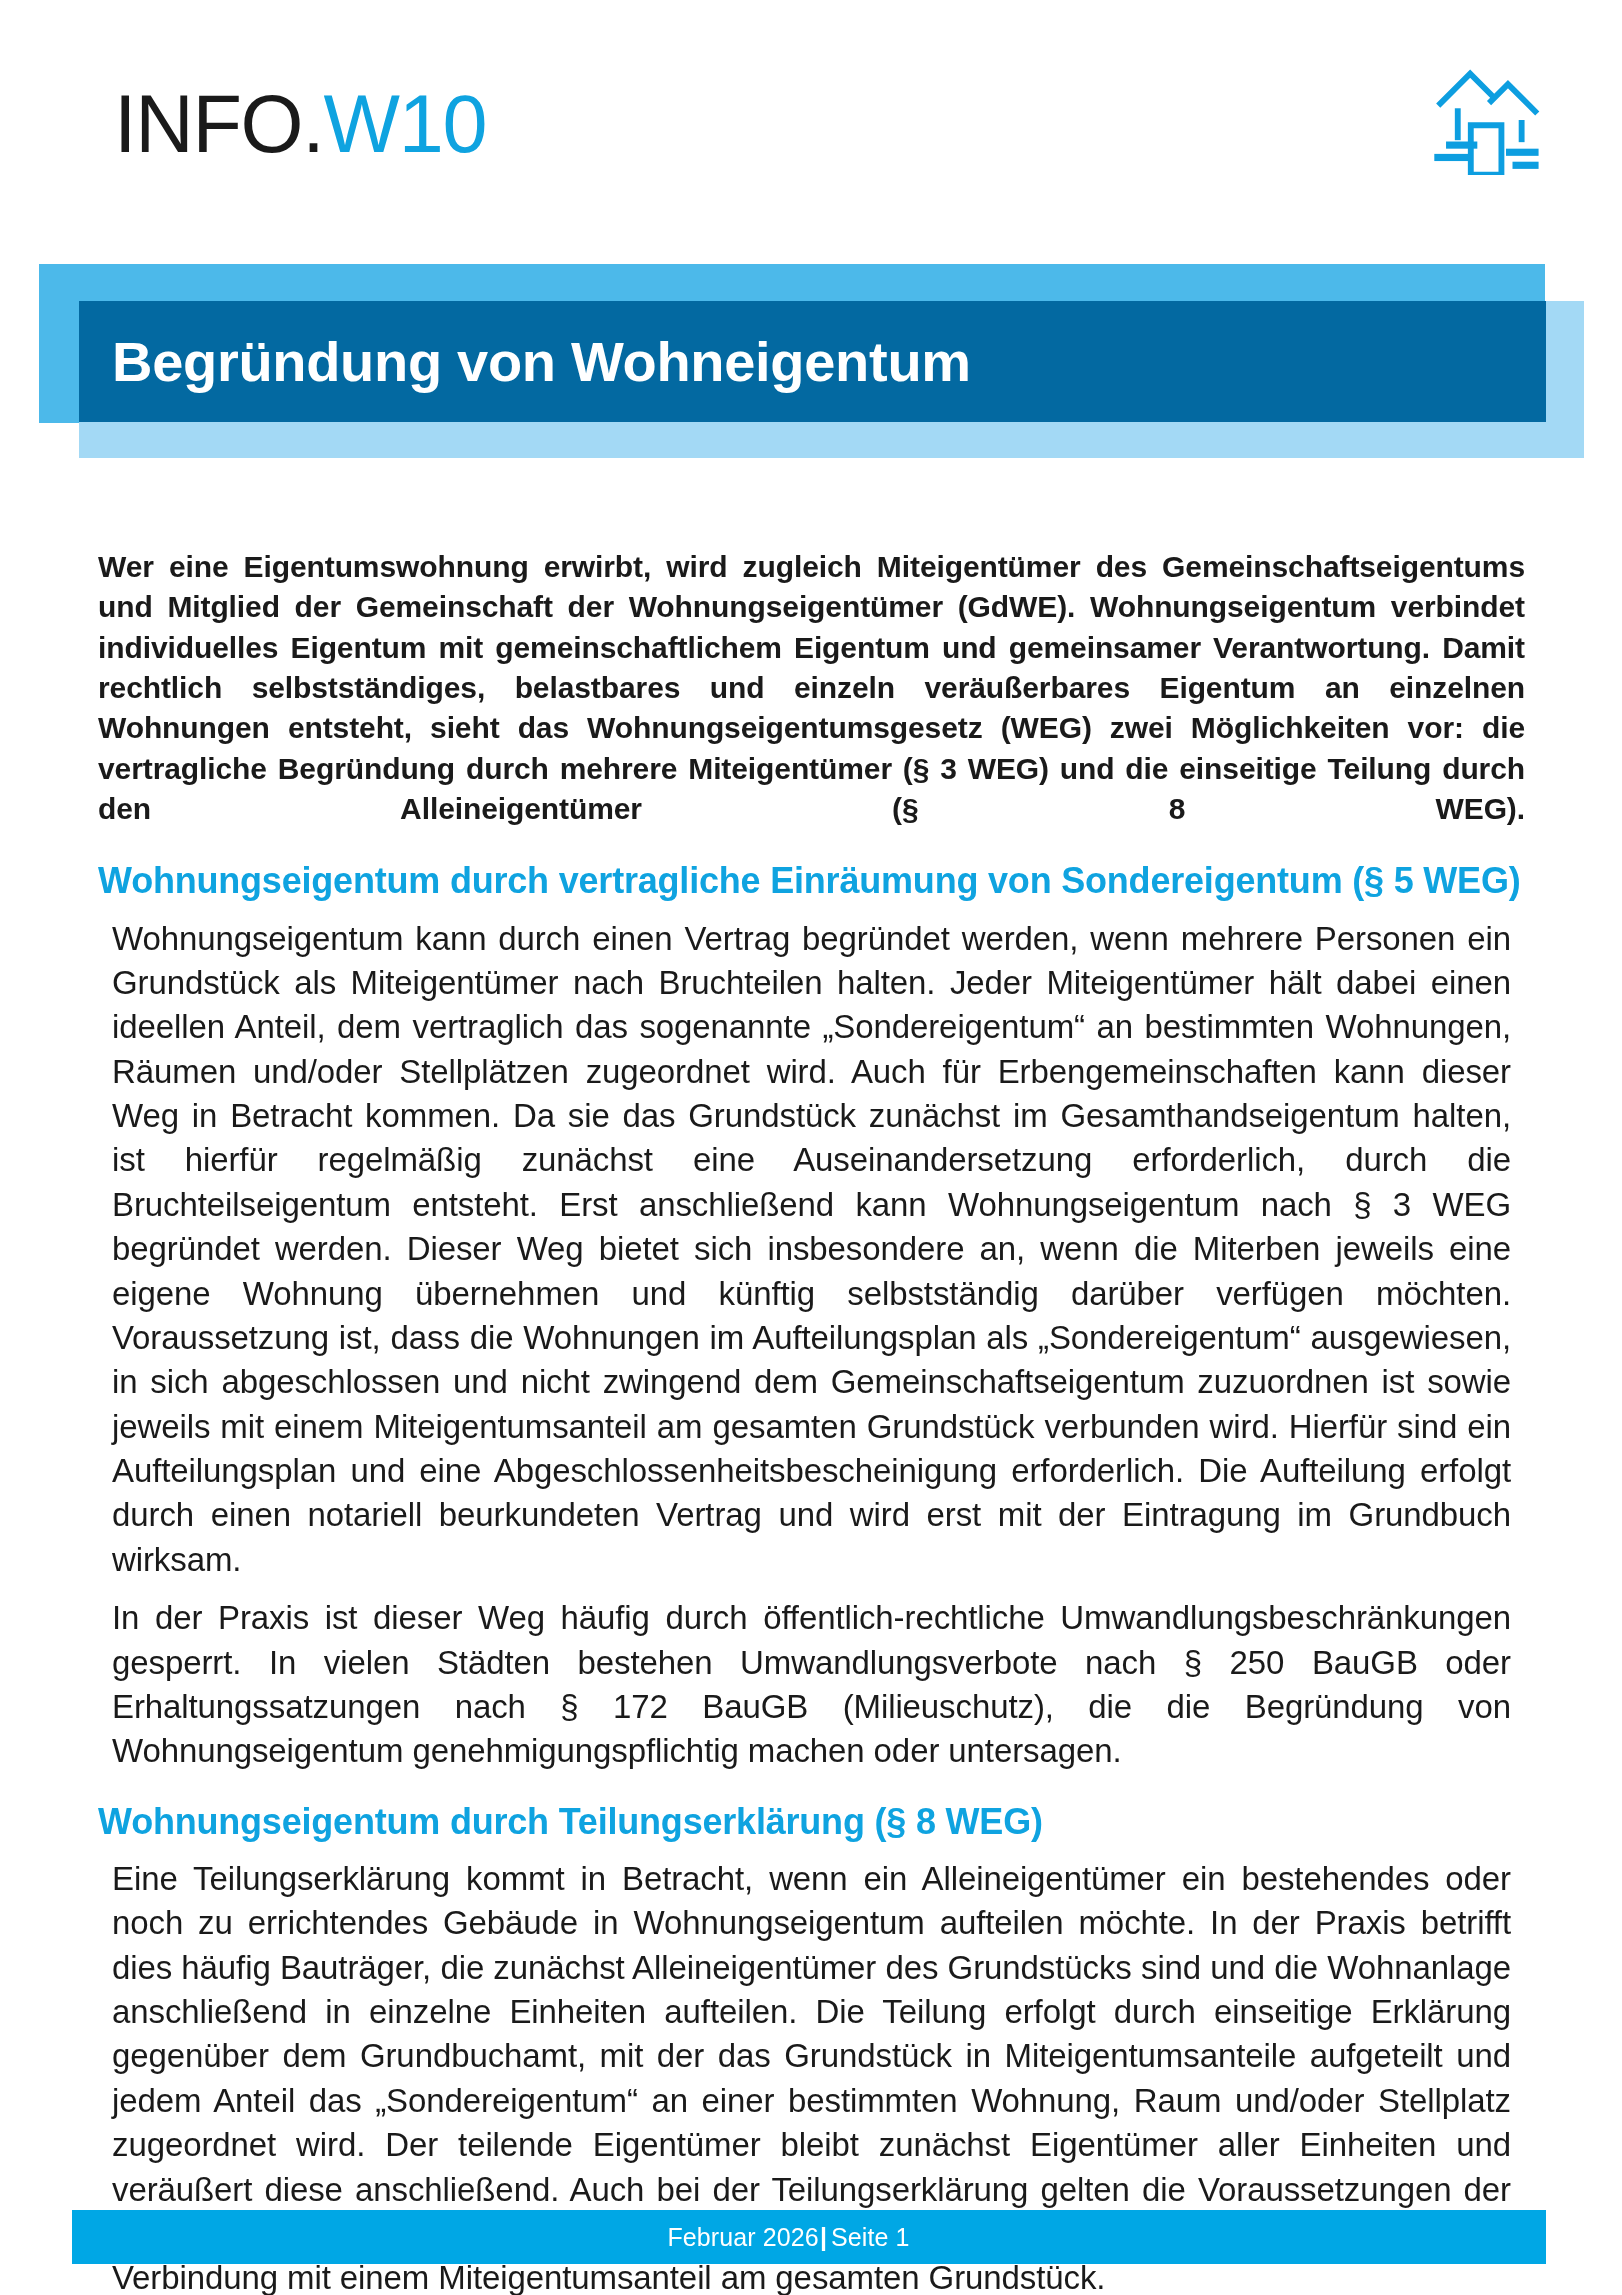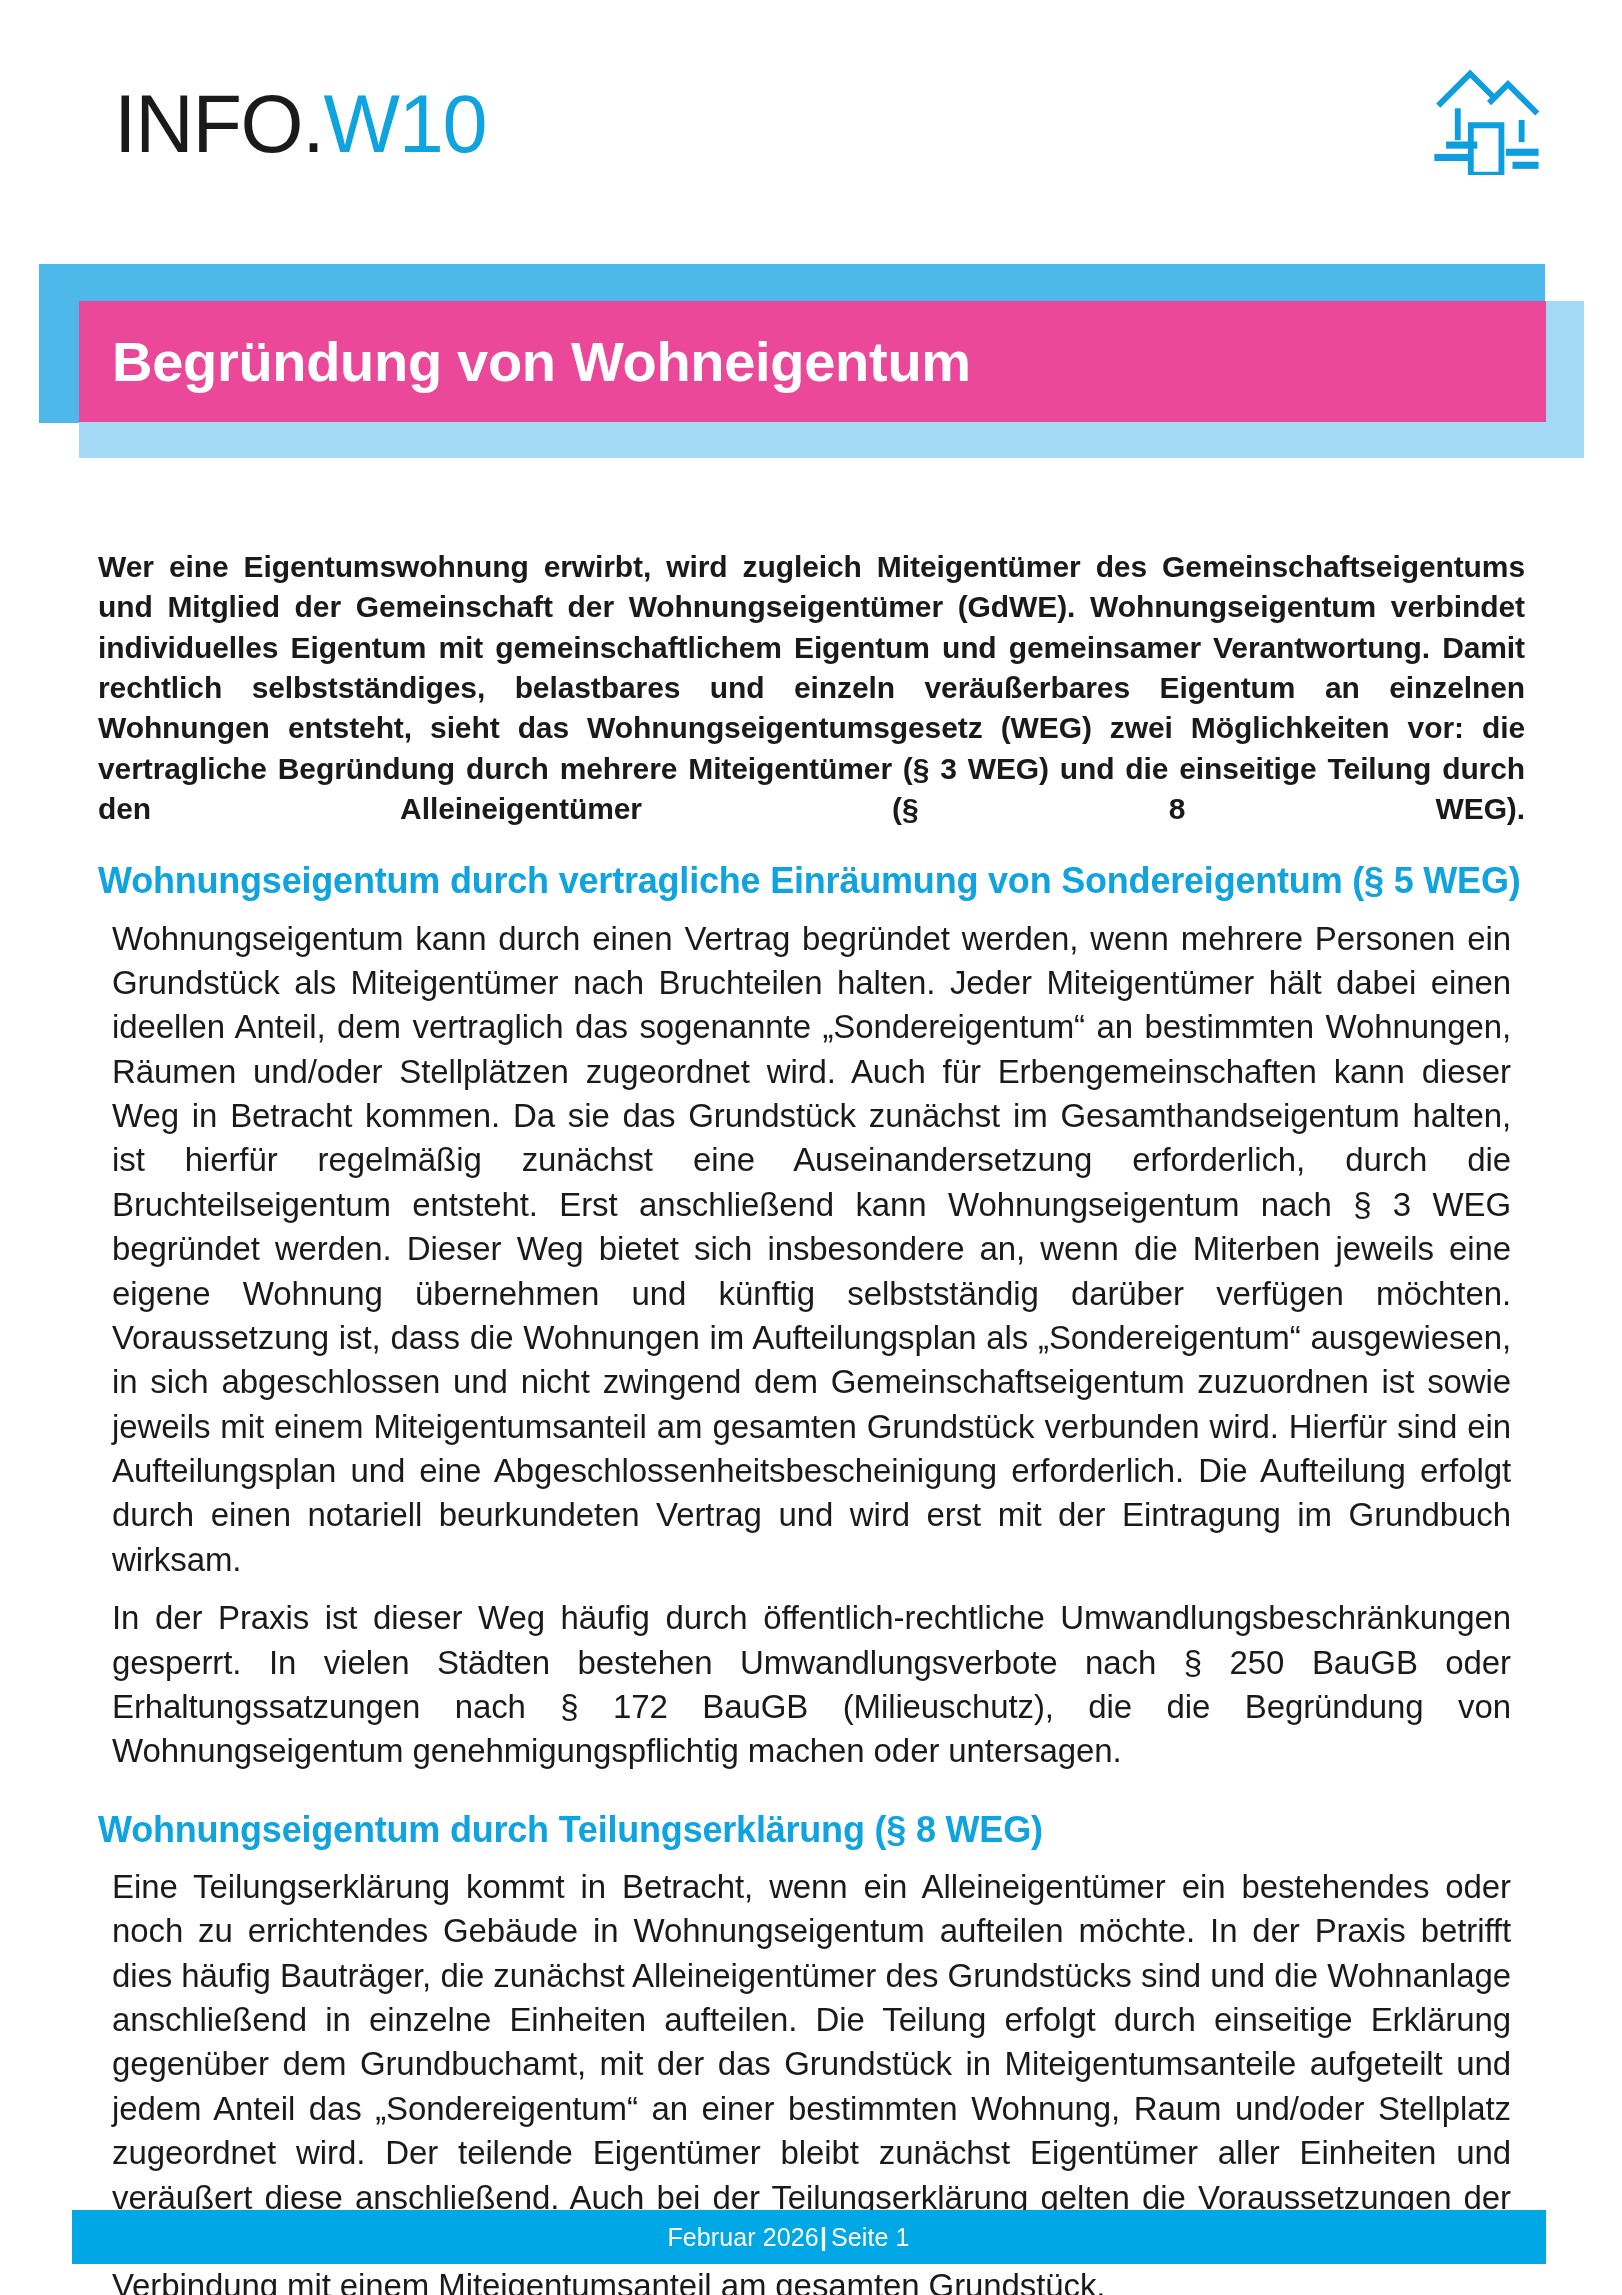--- a/index.html
+++ b/index.html
@@ -96,21 +96,21 @@
     width: 1505px;
     height: 157px;
     background: #a3d9f5;
   }
   .banner-main {
     position: absolute;
     left: 79px;
     top: 39px;
     width: 1467px;
     height: 121px;
-    background: #ec4899;
+    background: #0369a1;
     display: flex;
     align-items: center;
   }
   .banner-title {
     color: #ffffff;
     font-size: 56px;
     font-weight: 700;
     line-height: 1;
     padding-left: 33px;
     letter-spacing: -0.3px;
@@ -134,21 +134,21 @@
     letter-spacing: -0.1px;
   }
   h2.section-heading {
     color: #0fa3e0;
     font-size: 36px;
     font-weight: 700;
     line-height: 1.20;
     margin: 30px 0 5.2px 0;
     letter-spacing: -0.2px;
   }
-  h2.section-heading.tight { margin-top: 34px; }
+  h2.section-heading.tight { margin-top: 26px; }
   p.body-text {
     font-size: 33px;
     line-height: 1.345;
     text-align: justify;
     margin: 14px;
     color: #1a1a1a;
     letter-spacing: -0.1px;
   }
   p.body-text.jlast { text-align-last: justify; }
 

